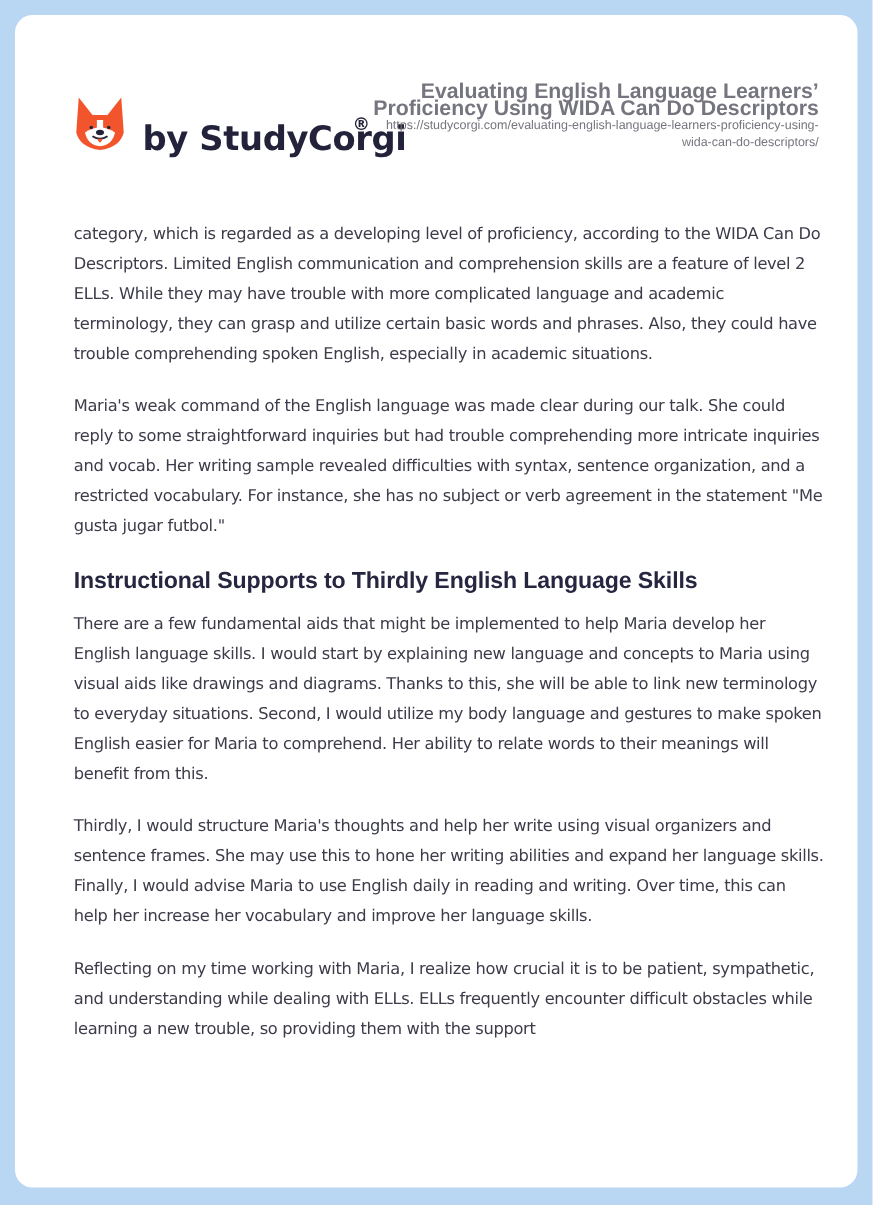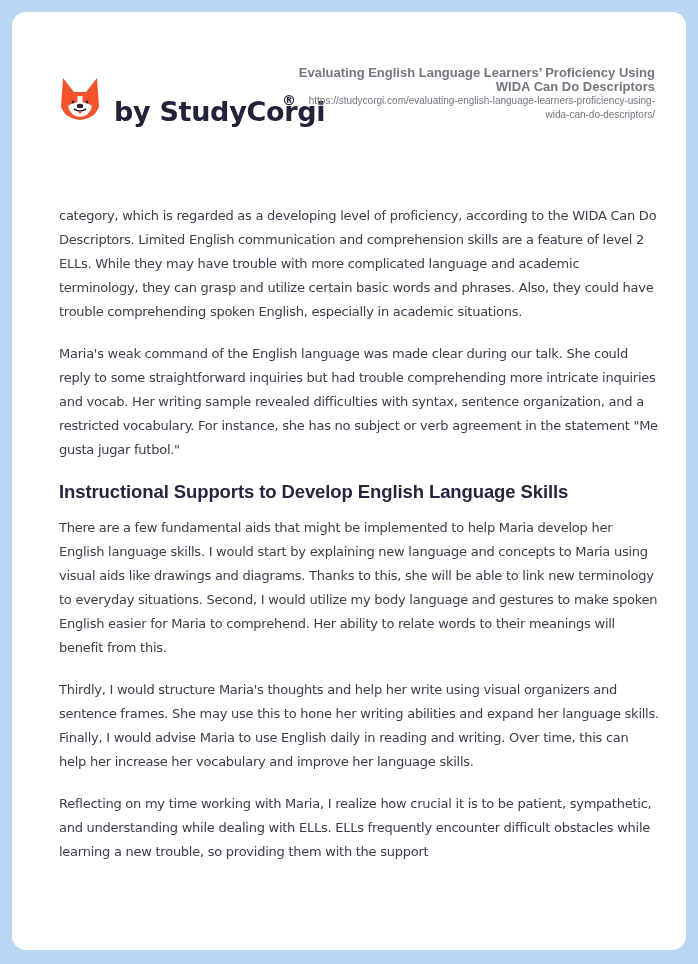--- a/index.html
+++ b/index.html
@@ -21,33 +21,32 @@
       font-family: "DejaVu Sans", sans-serif; font-weight: bold;
       font-size: 27px; color: #22223a; letter-spacing: -0.3px; white-space: nowrap;
     }
     .reg {
       position: absolute; left: 270px; top: 80px;
       font-size: 14px; color: #22223a; font-weight: bold;
     }
     .doc-title {
       position: absolute; right: 31px; top: 54px; width: 360px;
       text-align: right; font-family: "Liberation Sans", sans-serif;
-      font-weight: bold; font-size: 13px; line-height: 14px; color: #75757f;
+      font-weight: bold; font-size: 17px; line-height: 14px; color: #75757f;
     }
     .doc-url {
       position: absolute; right: 31px; top: 82px; width: 360px;
       text-align: right; font-family: Liberation Sans, sans-serif;
       font-size: 10px; line-height: 13.5px; color: #75757f;
     }
     .content {
       position: absolute; left: 47px; top: 164px; width: 600px;
       font-family: "DejaVu Sans", sans-serif;
       font-size: 13px; line-height: 24px; color: #3c3c4a;
       letter-spacing: -0.25px;
-      margin-top: 28px;
     }
     .content p { margin: 0 0 18px 0; }
     .content h2 {
       font-family: "Liberation Sans", sans-serif; font-weight: bold;
       font-size: 18.5px; line-height: 24px; color: #262640;
       margin: 0 0 12px 0; letter-spacing: -0.1px;
     }
   </style>
 </head>
 <body>
@@ -70,18 +69,18 @@
     </div>
     <div class="brand">by StudyCorgi</div>
     <div class="reg">®</div>
     <div class="doc-title">Evaluating English Language Learners’ Proficiency Using WIDA Can Do Descriptors</div>
     <div class="doc-url">https://studycorgi.com/evaluating-english-language-learners-proficiency-using-wida-can-do-descriptors/</div>
   </div>
 
   <div class="content">
     <p>category, which is regarded as a developing level of proficiency, according to the WIDA Can Do Descriptors. Limited English communication and comprehension skills are a feature of level 2 ELLs. While they may have trouble with more complicated language and academic terminology, they can grasp and utilize certain basic words and phrases. Also, they could have trouble comprehending spoken English, especially in academic situations.</p>
     <p>Maria's weak command of the English language was made clear during our talk. She could reply to some straightforward inquiries but had trouble comprehending more intricate inquiries and vocab. Her writing sample revealed difficulties with syntax, sentence organization, and a restricted vocabulary. For instance, she has no subject or verb agreement in the statement "Me gusta jugar futbol."</p>
-    <h2>Instructional Supports to Develop English Language Skills</h2>
+    <h2>Instructional Supports to Thirdly English Language Skills</h2>
     <p>There are a few fundamental aids that might be implemented to help Maria develop her English language skills. I would start by explaining new language and concepts to Maria using visual aids like drawings and diagrams. Thanks to this, she will be able to link new terminology to everyday situations. Second, I would utilize my body language and gestures to make spoken English easier for Maria to comprehend. Her ability to relate words to their meanings will benefit from this.</p>
     <p>Thirdly, I would structure Maria's thoughts and help her write using visual organizers and sentence frames. She may use this to hone her writing abilities and expand her language skills. Finally, I would advise Maria to use English daily in reading and writing. Over time, this can help her increase her vocabulary and improve her language skills.</p>
     <p>Reflecting on my time working with Maria, I realize how crucial it is to be patient, sympathetic, and understanding while dealing with ELLs. ELLs frequently encounter difficult obstacles while learning a new trouble, so providing them with the support</p>
   </div>
 </div>
 
 </body></html>

